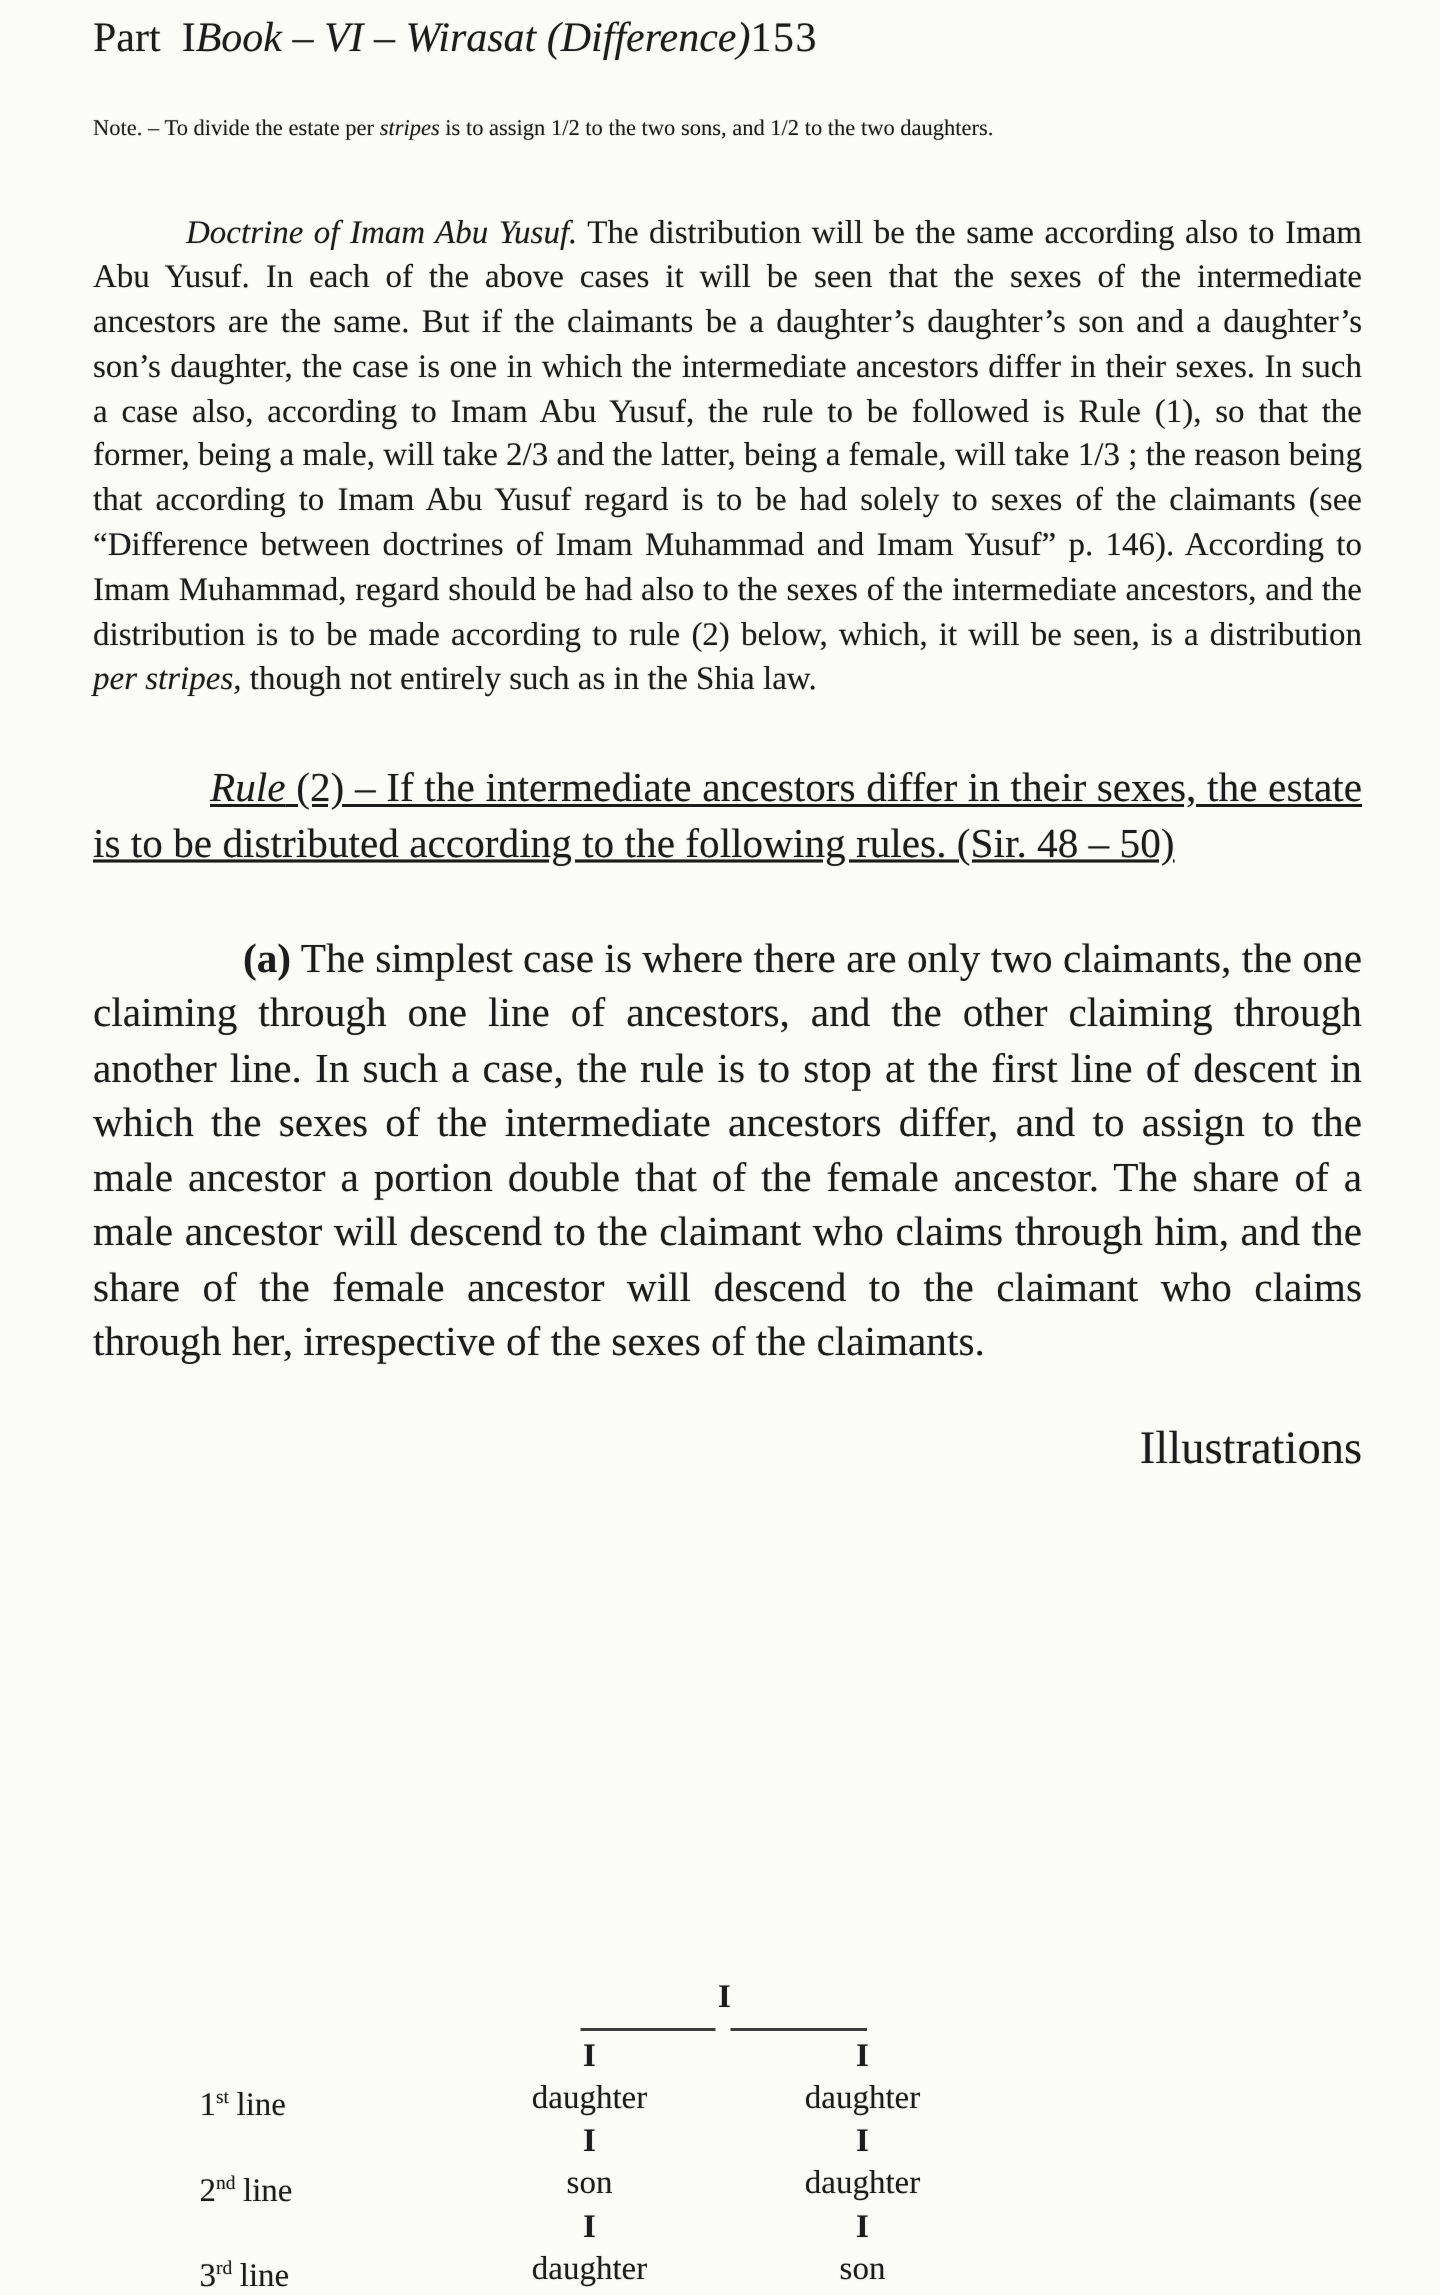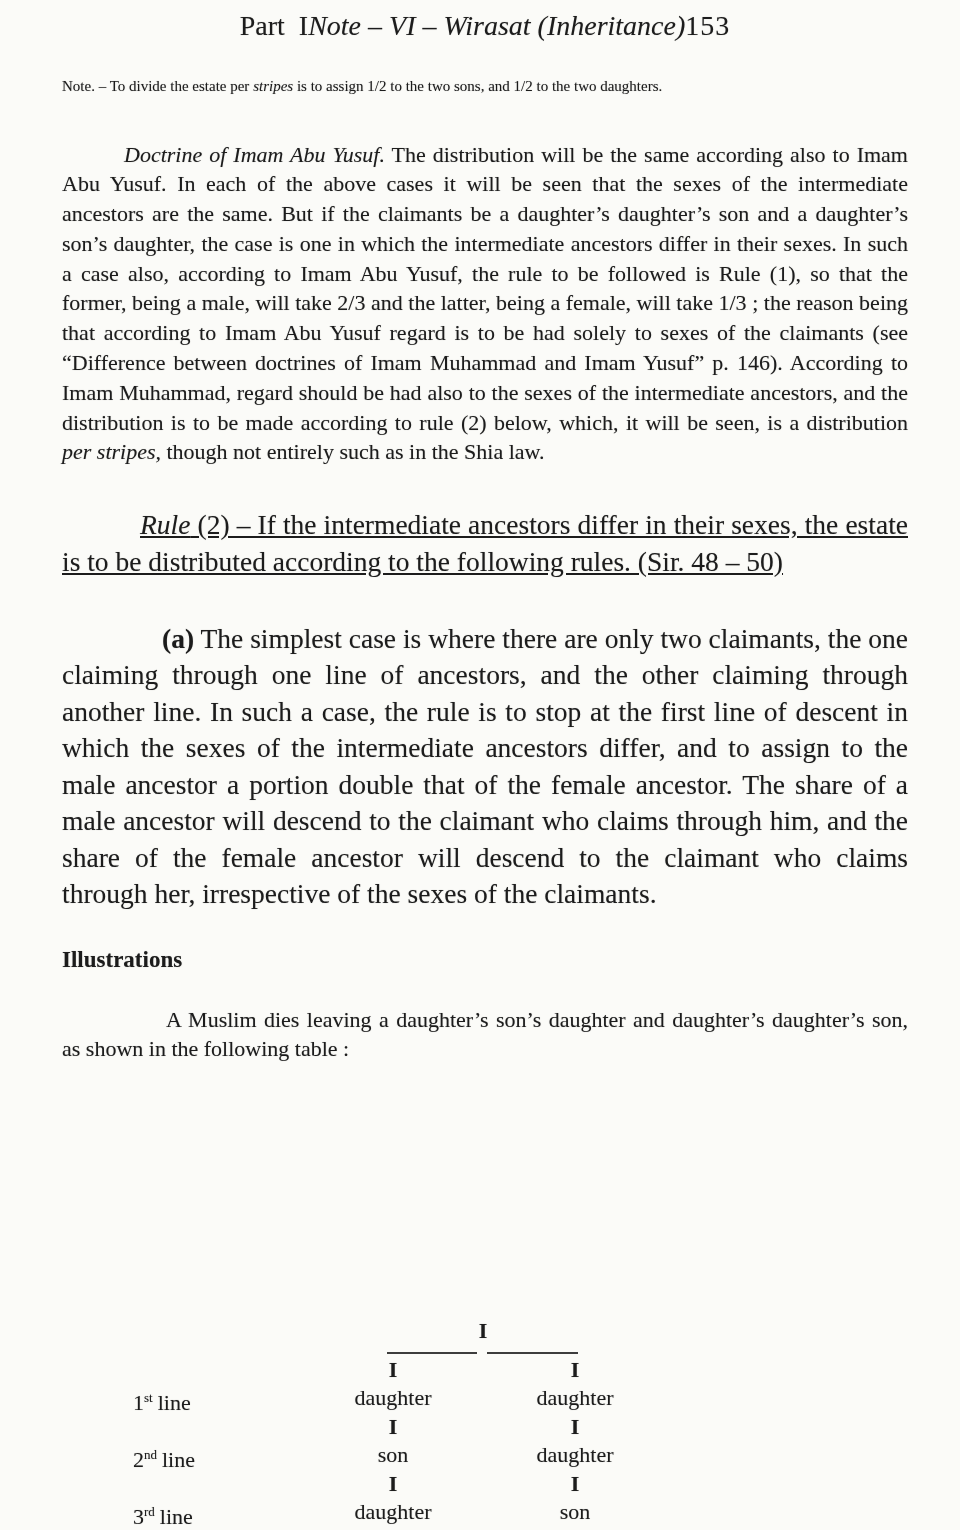--- a/index.html
+++ b/index.html
@@ -19,21 +19,21 @@
   .page {
     padding: 10px 52px 0 62px;
   }
   .it { font-style: italic; }
   .bd { font-weight: bold; }
 
   
   .hdr {
     display: flex;
     align-items: baseline;
-    justify-content: center;
+    justify-content: flex-start;
     font-size: 28px;
     margin-bottom: 30px;
   }
   .hdr .part { white-space: pre; }
   .hdr .title { font-style: italic; }
   .hdr .pageno { letter-spacing: 1px; }
 
   
   .note {
     font-size: 15px;
@@ -57,23 +57,23 @@
     text-decoration: underline;
   }
   .clause-a {
     font-size: 27.5px;
     line-height: 36.5px;
     text-align: justify;
     text-indent: 100px;
     margin: 0 0 34px 0;
   }
   .illus-head {
-    font-size: 23px;
-    font-weight: bold;
-    text-align: left;
+    font-size: 31px;
+    font-weight: normal;
+    text-align: right;
     margin: 0 0 32px 0;
   }
   .intro {
     font-size: 22px;
     line-height: 29.5px;
     text-align: justify;
     text-indent: 104px;
     margin: 0;
   }
 
@@ -102,35 +102,34 @@
   .t-label.lb3     { top: 214px; }
   .t-label sup     { font-size: 13px; margin-right: 5px; }
 </style>
 </head>
 <body>
 
 <div class="page">
 
   <div class="hdr">
     <span class="part">Part  I</span>
-    <span class="title">Note – VI – Wirasat (Inheritance)</span>
+    <span class="title">Book – VI – Wirasat (Difference)</span>
     <span class="pageno">153</span>
   </div>
 
   <p class="note"><span>Note. – To divide the estate per </span><span class="it">stripes</span><span> is to assign 1/2 to the two sons, and 1/2 to the two daughters.</span></p>
 
   <p class="doctrine"><span class="it">Doctrine of Imam Abu Yusuf.</span><span> The distribution will be the same according also to Imam Abu Yusuf. In each of the above cases it will be seen that the sexes of the intermediate ancestors are the same. But if the claimants be a daughter’s daughter’s son and a daughter’s son’s daughter, the case is one in which the intermediate ancestors differ in their sexes. In such a case also, according to Imam Abu Yusuf, the rule to be followed is Rule (1), so that the former, being a male, will take 2/3 and the latter, being a female, will take 1/3 ; the reason being that according to Imam Abu Yusuf regard is to be had solely to sexes of the claimants (see “Difference between doctrines of Imam Muhammad and Imam Yusuf” p. 146). According to Imam Muhammad, regard should be had also to the sexes of the intermediate ancestors, and the distribution is to be made according to rule (2) below, which, it will be seen, is a distribution </span><span class="it">per stripes,</span><span> though not entirely such as in the Shia law.</span></p>
 
   <p class="rule2"><span class="it">Rule</span><span> (2) – If the intermediate ancestors differ in their sexes, the estate is to be distributed according to the following rules. (Sir. 48 – 50)</span></p>
 
   <p class="clause-a"><span class="bd">(a)</span><span> The simplest case is where there are only two claimants, the one claiming through one line of ancestors, and the other claiming through another line. In such a case, the rule is to stop at the first line of descent in which the sexes of the intermediate ancestors differ, and to assign to the male ancestor a portion double that of the female ancestor. The share of a male ancestor will descend to the claimant who claims through him, and the share of the female ancestor will descend to the claimant who claims through her, irrespective of the sexes of the claimants.</span></p>
 
   <div class="illus-head">Illustrations</div>
 
-  <p class="intro">A Muslim dies leaving a daughter’s son’s daughter and daughter’s daughter’s son, as shown in the following table :</p>
 
 </div>
 
 <div class="tree">
   <div class="t-stem">I</div>
   <div class="t-hline t-hline-left"></div>
   <div class="t-hline t-hline-right"></div>
 
   <div class="t-col t-col-left">
     <div class="t-cell conn">I</div>

